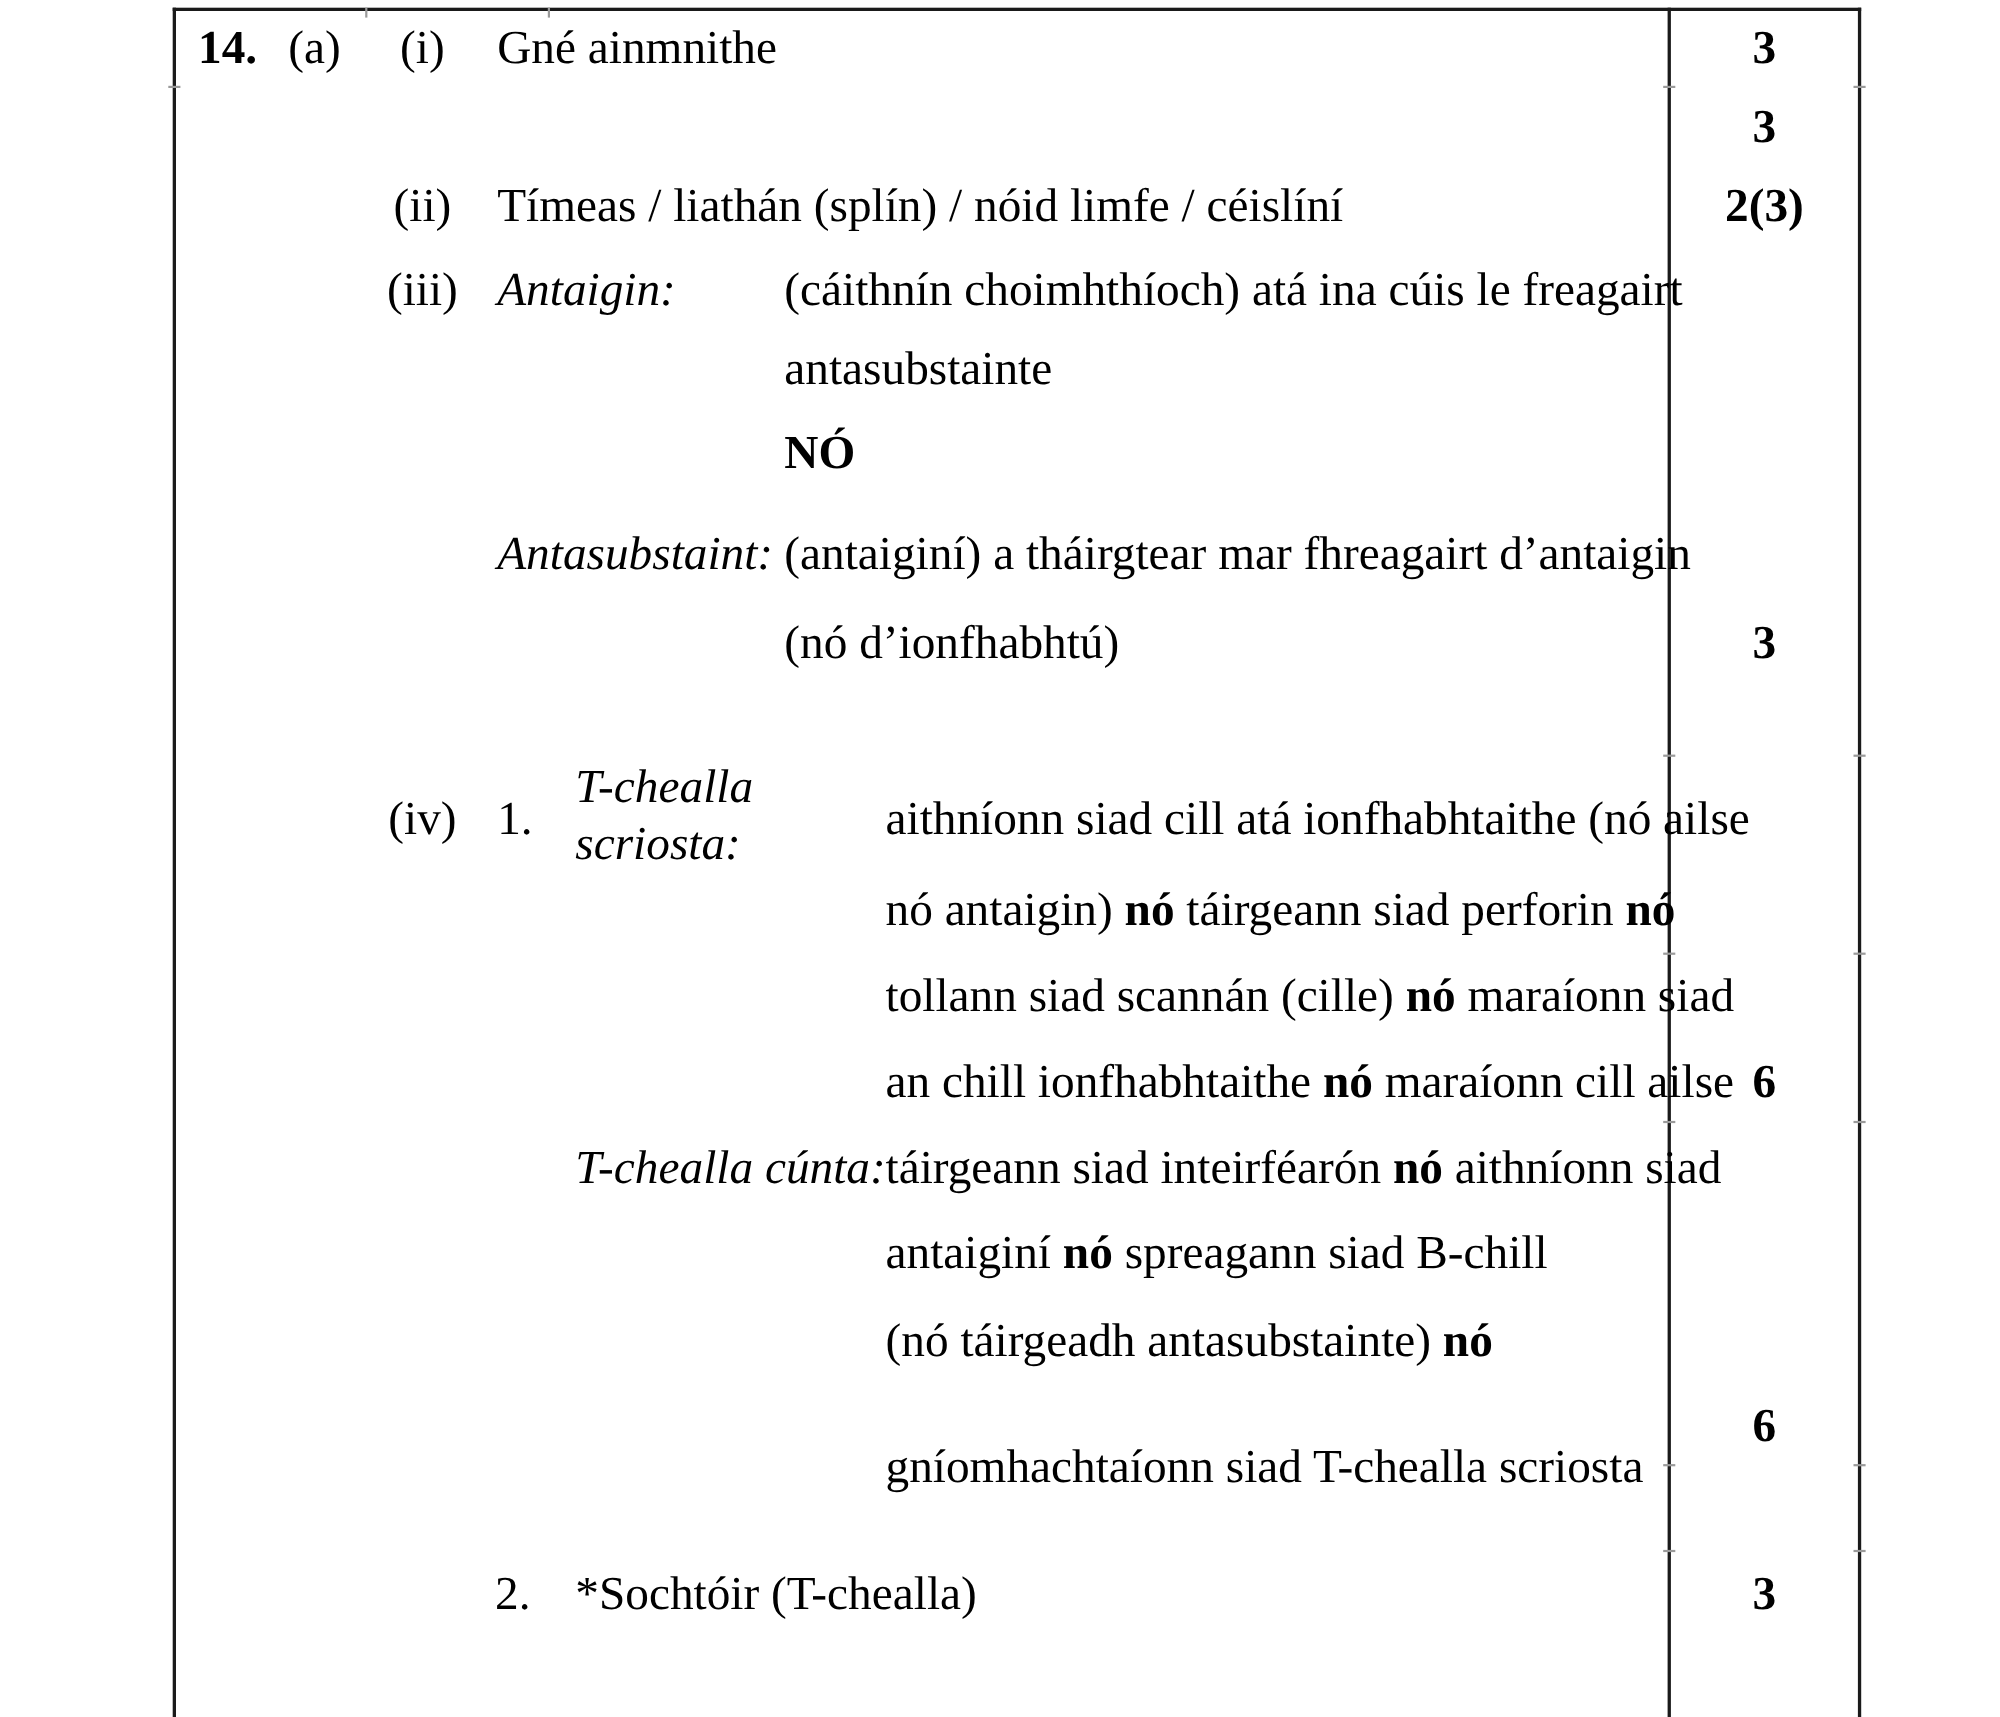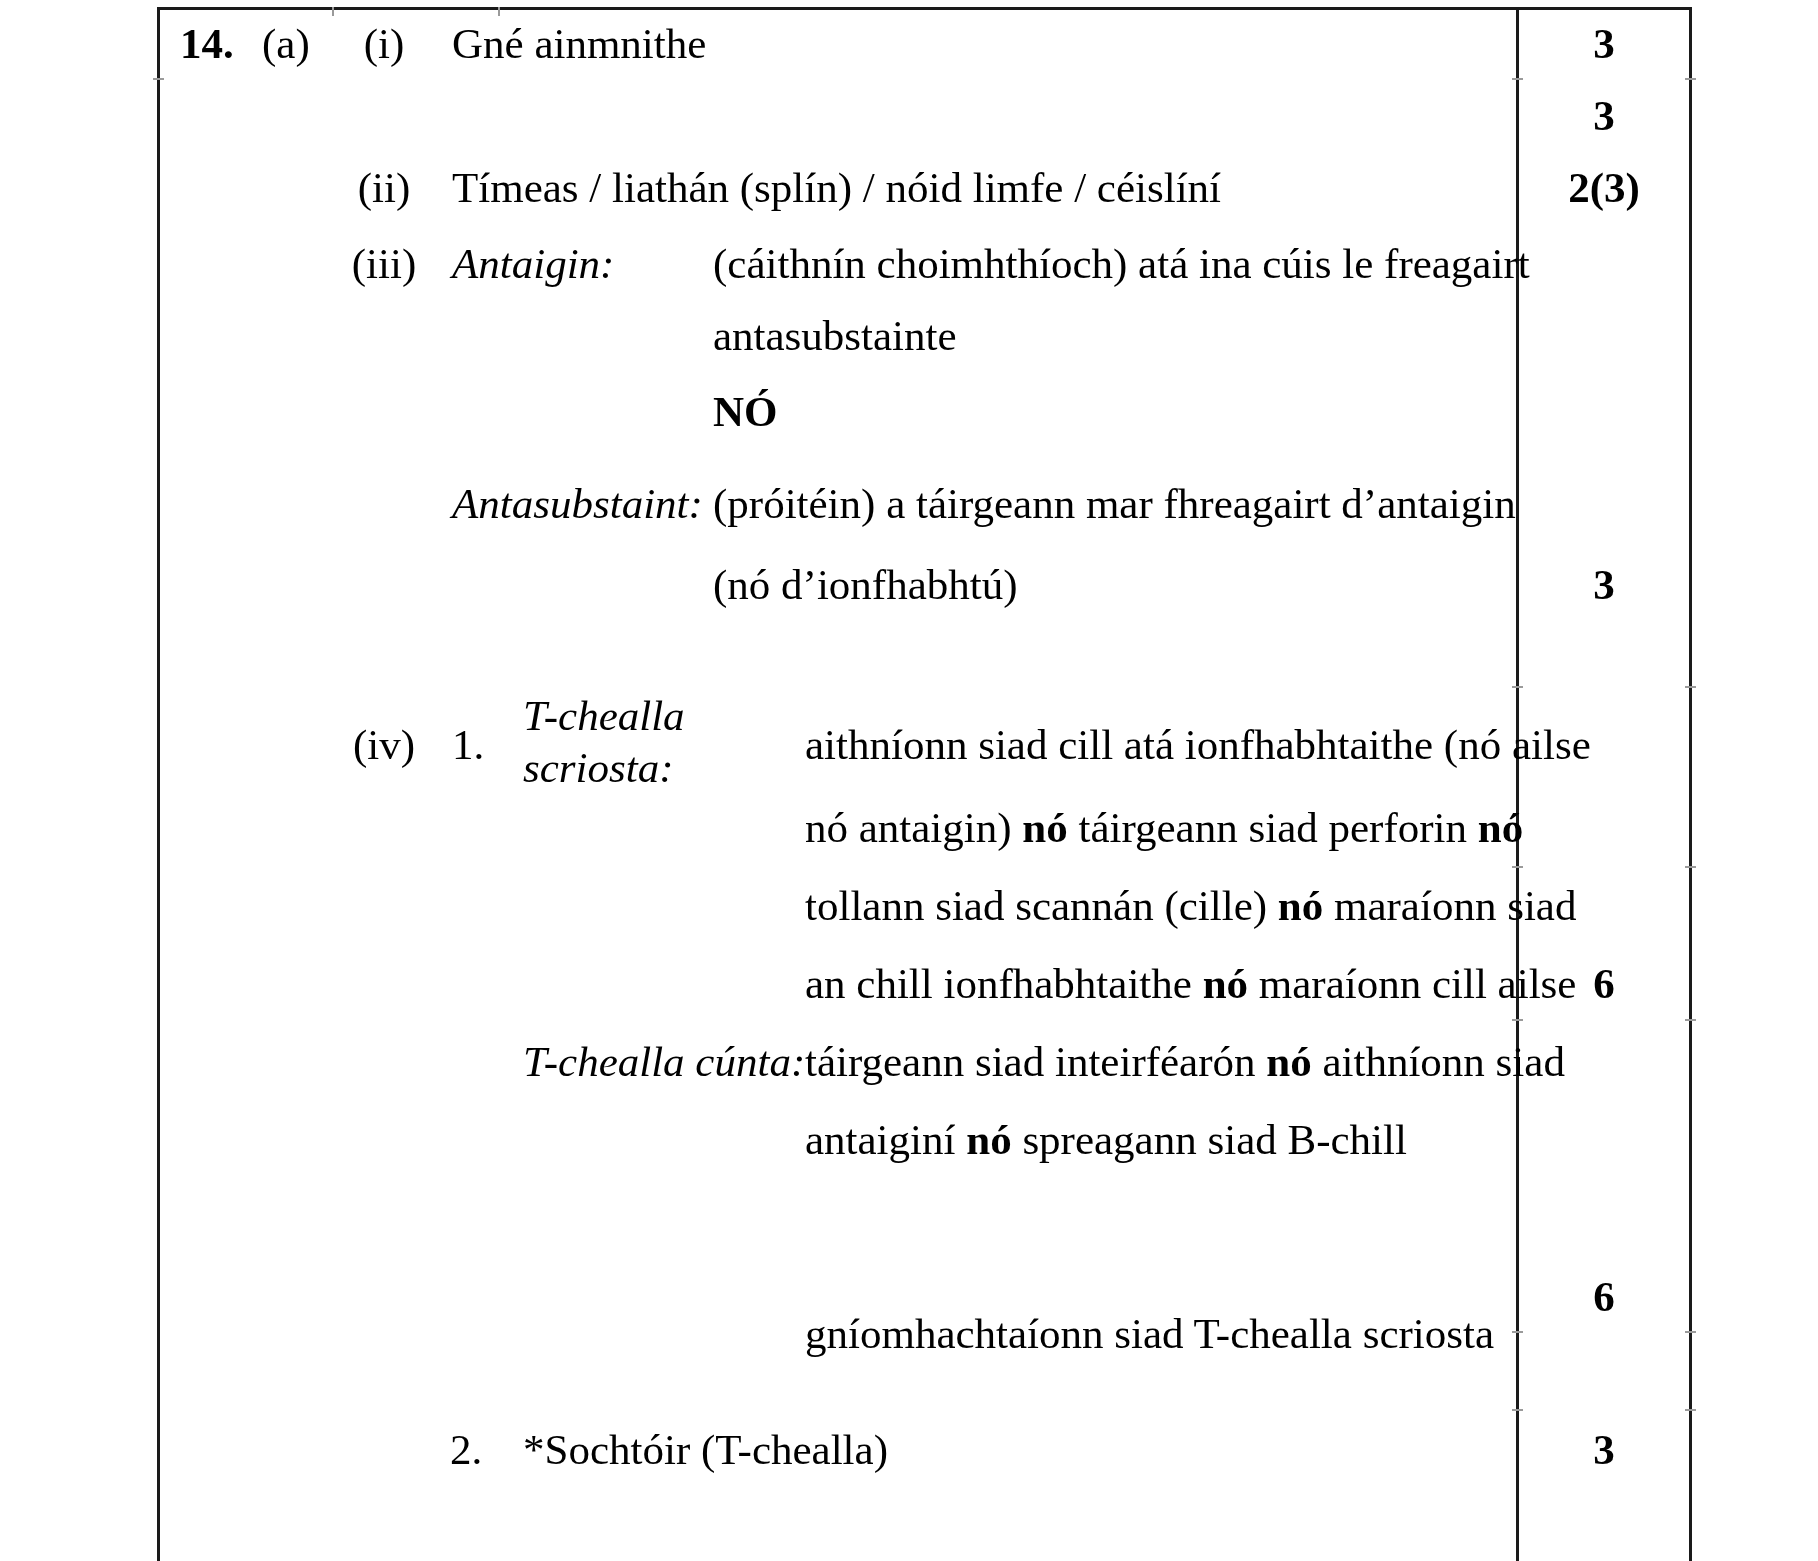--- a/index.html
+++ b/index.html
@@ -59,34 +59,35 @@
 
   <div class="roman" style="top:162px;">(ii)</div>
   <div class="ln" style="left:452px;top:162px;">Tímeas / liathán (splín) / nóid limfe / céislíní</div>
 
   <div class="roman" style="top:238px;">(iii)</div>
   <div class="ln it" style="left:452px;top:238px;">Antaigin:</div>
   <div class="ln" style="left:713px;top:238px;">(cáithnín choimhthíoch) atá ina cúis le freagairt</div>
   <div class="ln" style="left:713px;top:310px;">antasubstainte</div>
   <div class="ln b" style="left:713px;top:386px;">NÓ</div>
   <div class="ln it" style="left:452px;top:478px;">Antasubstaint:</div>
-  <div class="ln" style="left:713px;top:478px;">(próitéin) a táirgeann mar fhreagairt d’antaigin</div>
+  <div class="ln" style="left:713px;top:478px;">(antaiginí) a tháirgtear mar fhreagairt d’antaigin</div>
   <div class="ln" style="left:713px;top:559px;">(nó d’ionfhabhtú)</div>
 
   <div class="roman" style="top:719px;">(iv)</div>
   <div class="ln" style="left:452px;top:719px;">1.</div>
   <div class="ln it" style="left:523px;top:690px;">T-chealla</div>
   <div class="ln it" style="left:523px;top:742px;">scriosta:</div>
   <div class="ln" style="left:805px;top:719px;">aithníonn siad cill atá ionfhabhtaithe (nó ailse</div>
   <div class="ln" style="left:805px;top:880px;"><span>tollann siad scannán (cille) </span><span class="b">nó</span><span> maraíonn siad</span></div>
   <div class="ln" style="left:805px;top:802px;"><span>nó antaigin) </span><span class="b">nó</span><span> táirgeann siad perforin </span><span class="b">nó</span></div>
   <div class="ln" style="left:805px;top:958px;"><span>an chill ionfhabhtaithe </span><span class="b">nó</span><span> maraíonn cill ailse</span></div>
   <div class="ln it" style="left:523px;top:1036px;">T-chealla cúnta:</div>
   <div class="ln" style="left:805px;top:1036px;font-family:Liberation Serif, serif;"><span>táirgeann siad inteirféarón </span><span class="b">nó</span><span> aithníonn siad</span></div>
   <div class="ln" style="left:805px;top:1114px;"><span>antaiginí </span><span class="b">nó</span><span> spreagann siad B-chill</span></div>
+  <div class="ln" style="left:805px;top:1194px;"><span>(nó táirgeadh antasubstainte) </span><span class="b">nó</span></div>
   <div class="ln" style="left:805px;top:1271px;margin-top:37px;">gníomhachtaíonn siad T-chealla scriosta</div>
 
   <div class="ln" style="left:450px;top:1424px;">2.</div>
   <div class="ln" style="left:523px;top:1424px;">*Sochtóir (T-chealla)</div>
 
   <div class="mark" style="top:18px;">3</div>
   <div class="mark" style="top:90px;">3</div>
   <div class="mark" style="top:162px;">2(3)</div>
   <div class="mark" style="top:559px;">3</div>
   <div class="mark" style="top:958px;">6</div>

